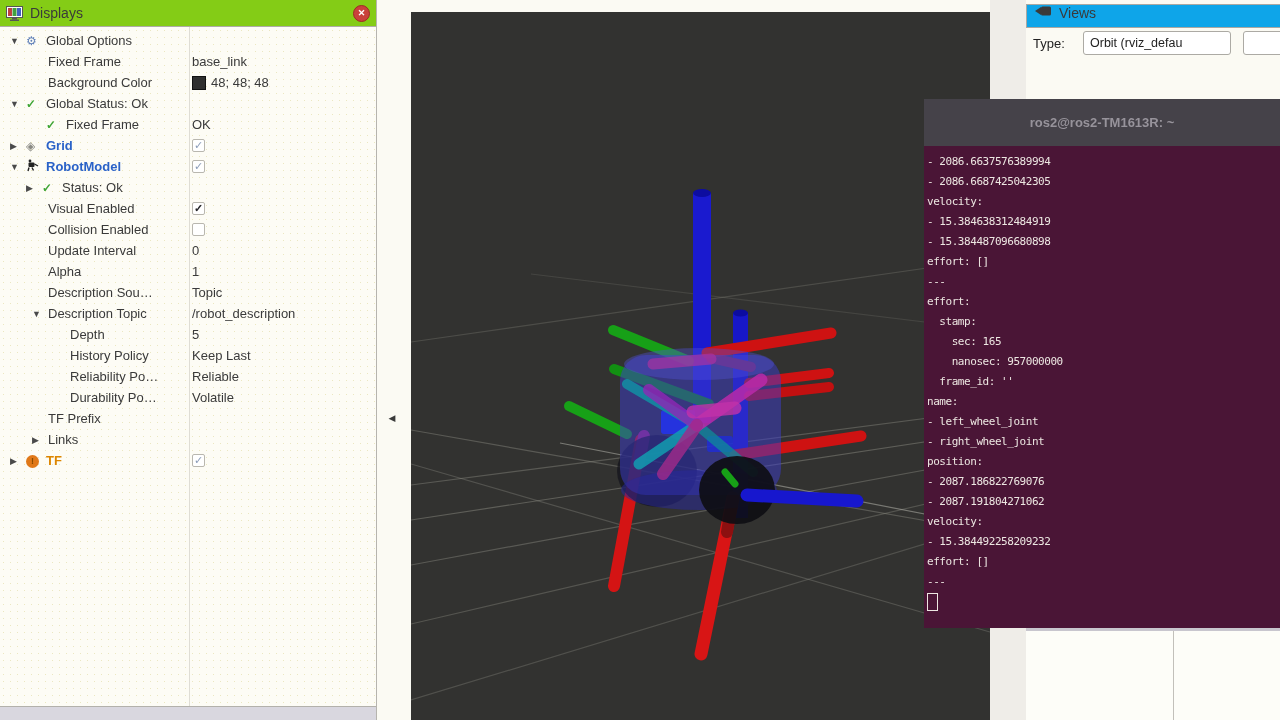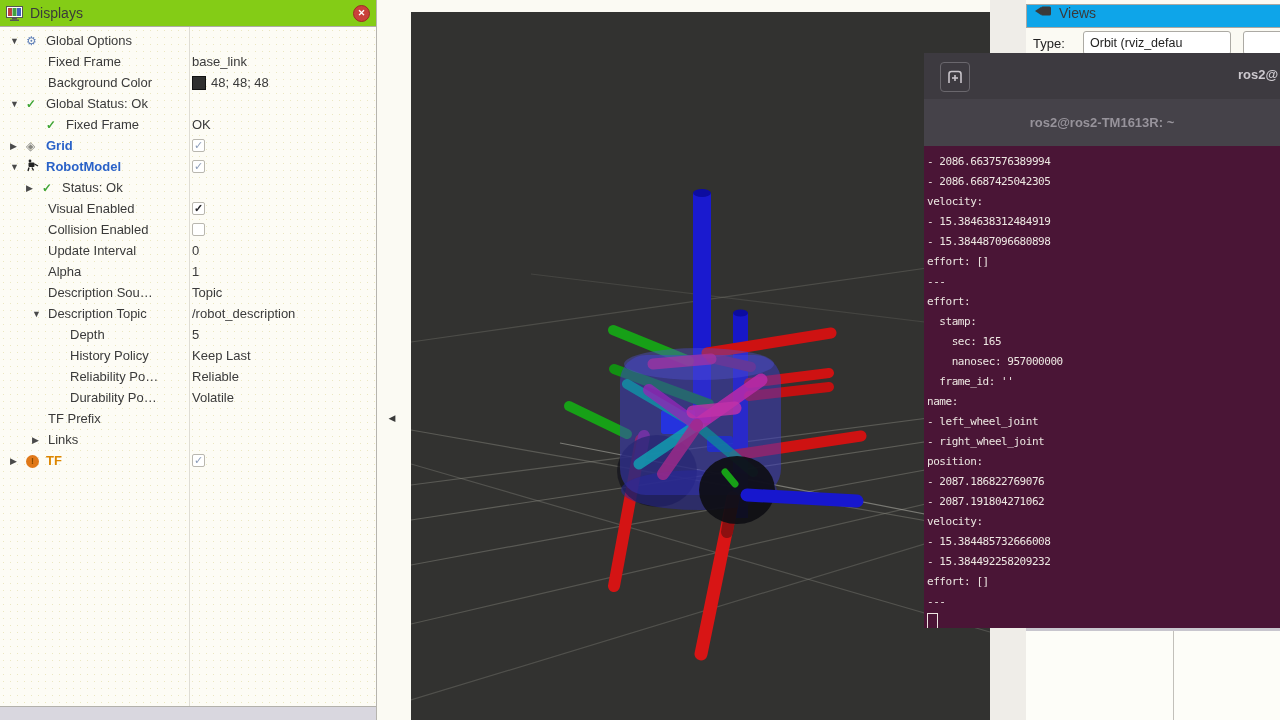--- a/index.html
+++ b/index.html
@@ -352,30 +352,20 @@
       <span id="views-type-caret">▼</span>
     </span>
     <span id="views-zero">Ze</span>
   </div>
   <div id="views-bottom">
     <div id="views-bottom-divider"></div>
   </div>
 </div>
 
 <div id="terminal">
-  <div id="term-titlebar">
-    <span id="term-newtab">
-      <svg width="16" height="14" viewBox="0 0 16 14">
-        <path d="M2,13 L2,4 Q2,1.5 4.5,1.5 L11.5,1.5 Q14,1.5 14,4 L14,13" fill="none" stroke="#C8C4CA" stroke-width="1.6"></path>
-        <line x1="8" y1="5" x2="8" y2="11" stroke="#C8C4CA" stroke-width="1.6"></line>
-        <line x1="5" y1="8" x2="11" y2="8" stroke="#C8C4CA" stroke-width="1.6"></line>
-      </svg>
-    </span>
-    <span id="term-window-title">ros2@</span>
-  </div>
   <div id="term-tabbar">
     <span id="term-tab-title">ros2@ros2-TM1613R: ~</span>
   </div>
   <div id="term-body">
     <div id="term-lines">
         <div class="tline">- 2086.6637576389994</div>
         <div class="tline">- 2086.6687425042305</div>
         <div class="tline">velocity:</div>
         <div class="tline">- 15.384638312484919</div>
         <div class="tline">- 15.384487096680898</div>
@@ -386,20 +376,19 @@
         <div class="tline">    sec: 165</div>
         <div class="tline">    nanosec: 957000000</div>
         <div class="tline">  frame_id: ''</div>
         <div class="tline">name:</div>
         <div class="tline">- left_wheel_joint</div>
         <div class="tline">- right_wheel_joint</div>
         <div class="tline">position:</div>
         <div class="tline">- 2087.186822769076</div>
         <div class="tline">- 2087.191804271062</div>
         <div class="tline">velocity:</div>
-        <div class="tline">- 15.384485732666008</div>
         <div class="tline">- 15.384492258209232</div>
         <div class="tline">effort: []</div>
         <div class="tline">---</div>
       </div>
     <div id="term-cursor"></div>
   </div>
 </div>
 
 </body></html>

